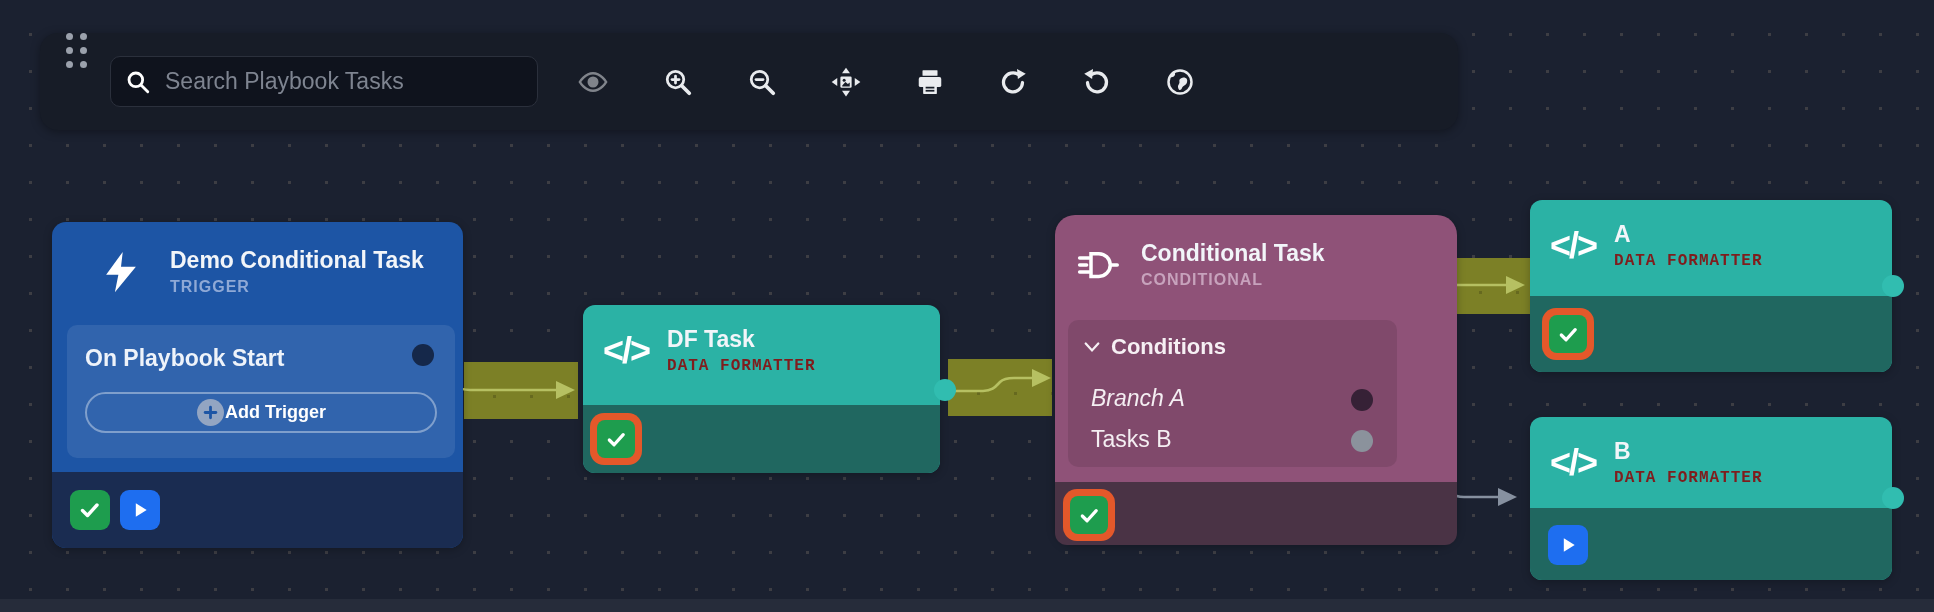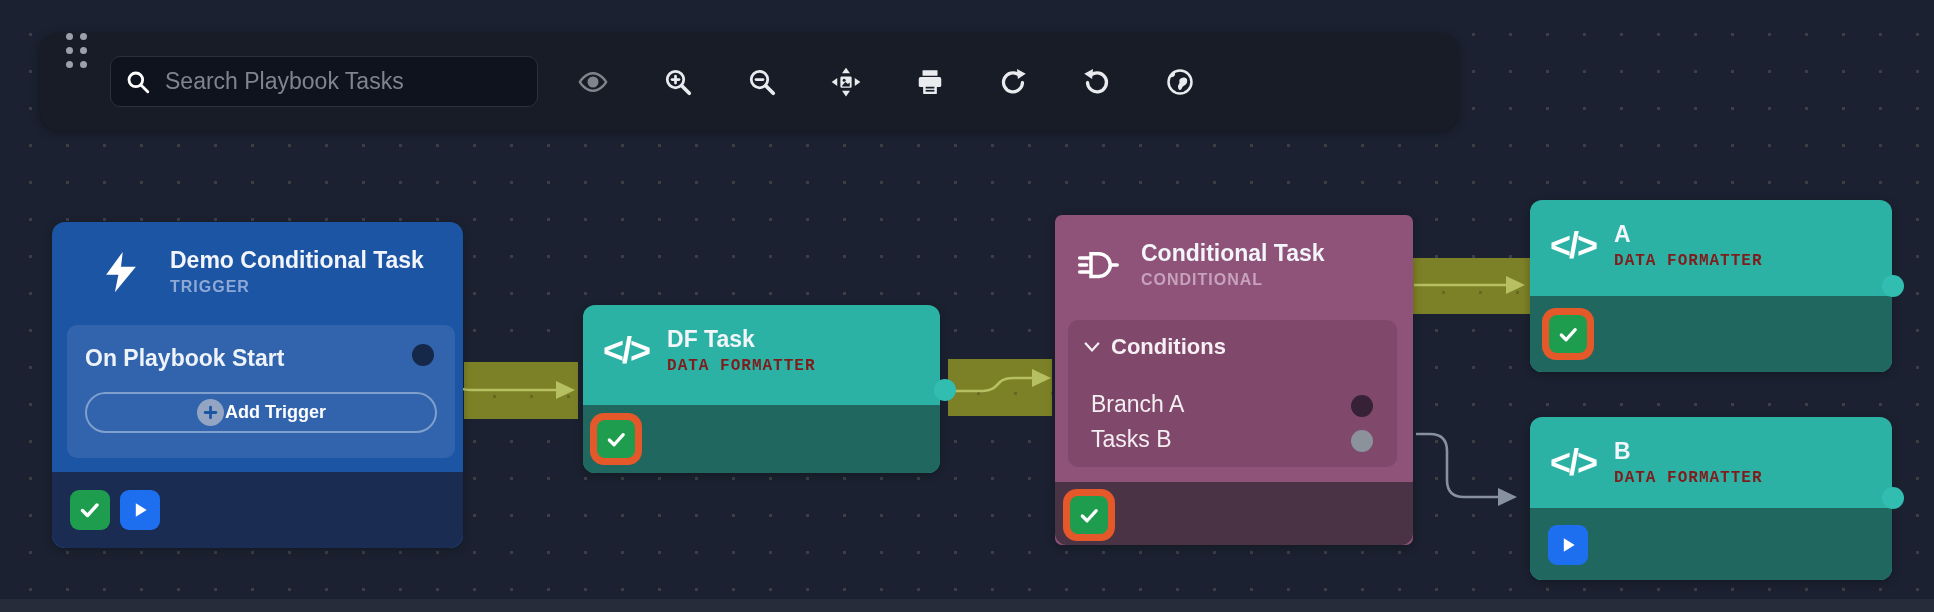--- a/index.html
+++ b/index.html
@@ -44,21 +44,21 @@
   .edges-svg{position:absolute;left:0;top:0;z-index:2;}
   
   .node{position:absolute;border-radius:14px;z-index:3;cursor:pointer;box-shadow:0 2px 8px rgba(0,0,0,0.25);}
   .node-footer{position:absolute;left:0;right:0;bottom:0;border-radius:0 0 14px 14px;}
   .head-row{position:absolute;display:flex;align-items:center;}
   .head-text .title{font-size:23px;font-weight:700;color:#f2f5f9;line-height:1.1;}
   .head-text .subtitle{font-size:16px;font-weight:800;letter-spacing:1px;margin-top:5px;}
   .code-glyph{font-size:36px;font-weight:800;color:#ffffff;letter-spacing:-2px;}
   .port{position:absolute;width:22px;height:22px;border-radius:50%;z-index:4;cursor:crosshair;}
   
-  .node-trigger{left:52px;top:222px;width:411px;height:326px;background:#1d55a5;border-radius:13px;}
+  .node-trigger{left:52px;top:222px;width:411px;height:326px;background:#1d55a5;}
   .node-trigger .node-footer{height:76px;background:#1a2c51;}
   .node-trigger .head-row{left:48px;top:26px;}
   .node-trigger .head-text{margin-left:28px;}
   .node-trigger .subtitle{color:#8fa9d6;}
   .trigger-panel{position:absolute;left:15px;top:103px;width:388px;height:133px;background:rgba(255,255,255,0.09);border-radius:10px;}
   .trigger-event{position:absolute;left:18px;top:20px;font-size:23px;font-weight:600;color:#eef3fa;}
   .add-trigger{
     position:absolute;left:18px;right:18px;top:67px;height:41px;background:transparent;
     border:2px solid rgba(255,255,255,0.38);border-radius:21px;display:flex;align-items:center;justify-content:center;cursor:pointer;
   }
@@ -70,21 +70,21 @@
   .node-teal .subtitle{color:#7f1d1d;font-family:Liberation Mono, monospace;}
   .node-df{left:583px;top:305px;width:357px;height:168px;border-radius:12px;}
   .node-df .node-footer{height:68px;border-radius:0 0 12px 12px;}
   .node-a{left:1530px;top:200px;width:362px;height:172px;border-radius:12px;}
   .node-a .node-footer{height:76px;border-radius:0 0 12px 12px;}
   .node-b{left:1530px;top:417px;width:362px;height:163px;border-radius:12px;}
   .node-b .node-footer{height:72px;border-radius:0 0 12px 12px;}
   .node-teal .head-row{left:20px;top:22px;}
   .node-teal .head-text{margin-left:18px;}
   
-  .node-cond{left:1055px;top:215px;width:358px;height:330px;background:#8f5278;border-radius:7px;}
+  .node-cond{left:1055px;top:215px;width:402px;height:330px;background:#8f5278;border-radius:20px;}
   .node-cond .node-footer{height:63px;background:#4a3345;border-radius:0 0 12px 12px;}
   .node-cond .head-row{left:20px;top:26px;}
   .node-cond .head-text{margin-left:20px;}
   .node-cond .subtitle{color:#c7a2bc;}
   .cond-panel{position:absolute;left:13px;top:105px;width:329px;height:147px;background:rgba(0,0,0,0.10);border-radius:10px;}
   .cond-title-row{position:absolute;left:16px;top:14px;display:flex;align-items:center;cursor:pointer;}
   .cond-title-row span{color:#f6f0f4;font-size:22px;font-weight:600;margin-left:11px;}
   .branch-row{position:absolute;left:0;width:100%;height:36px;cursor:pointer;}
   .branch-row .label{position:absolute;left:23px;top:3px;color:#f4eef2;font-size:23px;font-weight:500;}
   .branch-dot{position:absolute;right:24px;top:7px;width:22px;height:22px;border-radius:50%;}
@@ -276,21 +276,21 @@
         <div class="subtitle">CONDITIONAL</div>
       </div>
     </div>
     <div class="cond-panel">
       <div class="cond-title-row">
         <svg width="16" height="12" viewBox="0 0 14 10" fill="none" stroke="#f6f0f4" stroke-width="2" stroke-linecap="round">
             <polyline points="1.5,2 7,8 12.5,2"></polyline>
           </svg>
         <span>Conditions</span>
       </div>
-      <div class="branch-row" style="top:68px;">
+      <div class="branch-row" style="top:62px;font-style:italic;">
         <span class="label">Branch A</span>
         <span class="branch-dot dot-dark"></span>
       </div>
       <div class="branch-row" style="top:103px;">
         <span class="label">Tasks B</span>
         <span class="branch-dot dot-gray"></span>
       </div>
     </div>
     <div class="node-footer">
       <div class="badge badge-ring" style="left:8px;top:7px;">

